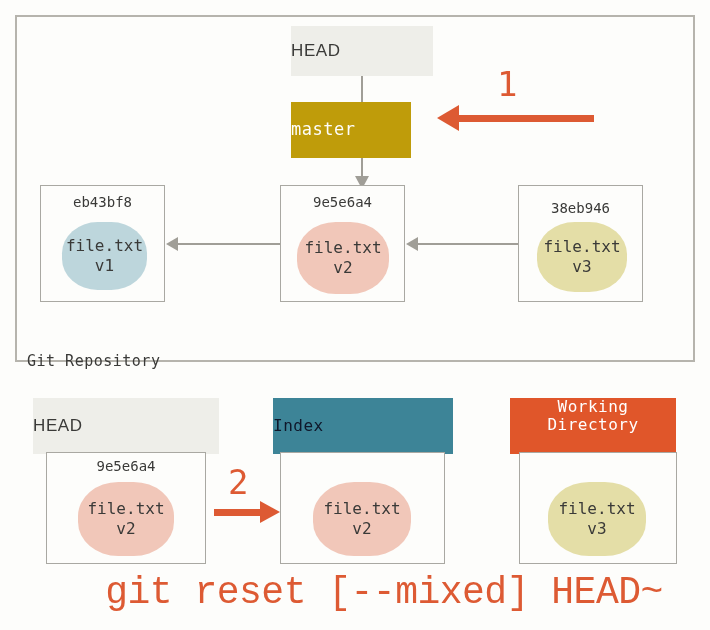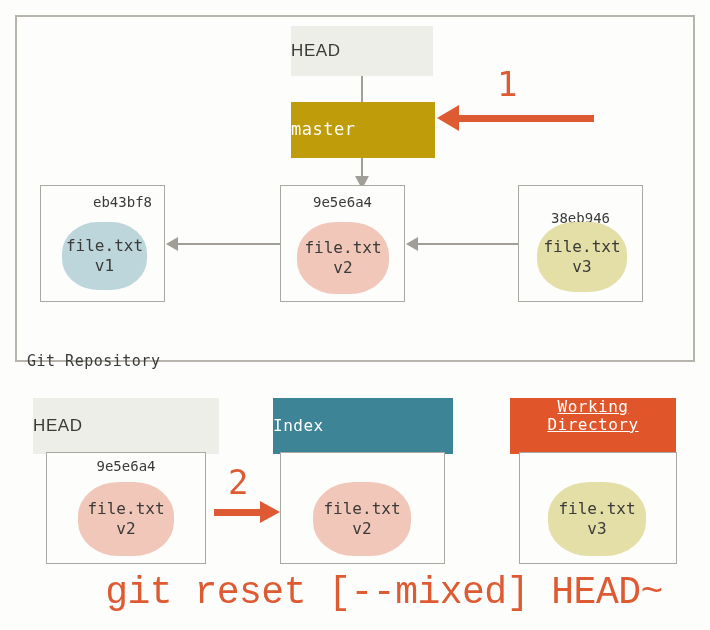--- a/index.html
+++ b/index.html
@@ -66,32 +66,31 @@
   
   .master-box {
     background: #bf9c0a;
     color: #fdfdfb;
     font-family: "DejaVu Sans Mono", "Liberation Mono", monospace;
     font-size: 17px;
     letter-spacing: 0.5px;
   }
   .index-box {
     background: #3d8497;
-    color: #ffffff;
+    color: #0f172a;
     font-family: "DejaVu Sans Mono", "Liberation Mono", monospace;
     font-size: 16px;
     letter-spacing: 0.5px;
   }
   .workdir-box {
     background: #e0562a;
     color: #ffffff;
     font-family: "DejaVu Sans Mono", "Liberation Mono", monospace;
     font-size: 16px;
     letter-spacing: 0.5px;
-    text-decoration: underline;
   }
 
   
   .hash-label {
     position: absolute;
     font-family: "DejaVu Sans Mono", "Liberation Mono", monospace;
     font-size: 14px;
     color: #3a3a38;
     text-align: center;
     white-space: nowrap;
@@ -192,43 +191,43 @@
 
   <div id="repo-frame"></div>
   <div id="repo-label">Git Repository</div>
 
   <div class="header-box head-box" style="left:291px; top:26px; width:142px; height:50px;">
     <span>HEAD</span>
   </div>
 
   <div class="gray-line-v" style="left:361px; top:76px; height:26px;"></div>
 
-  <div class="header-box master-box" style="left:291px; top:102px; width:144px; height:56px;">
+  <div class="header-box master-box" style="left:291px; top:102px; width:120px; height:56px;">
     <span>master</span>
   </div>
 
   <div class="gray-line-v" style="left:361px; top:158px; height:22px;"></div>
   <div class="gray-arrow-down" style="left:355px; top:176px;"></div>
 
   <div class="plain-box" style="left:40px; top:185px; width:125px; height:117px;"></div>
-  <div class="hash-label" style="left:40px; top:194px; width:125px;padding-left:20px;">eb43bf8</div>
+  <div class="hash-label" style="left:40px; top:194px; width:125px;">eb43bf8</div>
   <div class="blob blob-blue" style="left:62px; top:222px; width:85px; height:68px;">
     <span>file.txt</span>
     <span>v1</span>
   </div>
 
   <div class="plain-box" style="left:280px; top:185px; width:125px; height:117px;"></div>
   <div class="hash-label" style="left:280px; top:194px; width:125px;">9e5e6a4</div>
   <div class="blob blob-pink" style="left:297px; top:222px; width:92px; height:72px;">
     <span>file.txt</span>
     <span>v2</span>
   </div>
 
   <div class="plain-box" style="left:518px; top:185px; width:125px; height:117px;"></div>
-  <div class="hash-label" style="left:518px; top:210px; width:125px;">38eb946</div>
+  <div class="hash-label" style="left:518px; top:200px; width:125px;">38eb946</div>
   <div class="blob blob-yellow" style="left:537px; top:222px; width:90px; height:70px;">
     <span>file.txt</span>
     <span>v3</span>
   </div>
 
   <div class="gray-line-h" style="left:178px; top:243px; width:102px;"></div>
   <div class="gray-arrow-left" style="left:166px; top:237px;"></div>
 
   <div class="gray-line-h" style="left:418px; top:243px; width:100px;"></div>
   <div class="gray-arrow-left" style="left:406px; top:237px;"></div>

